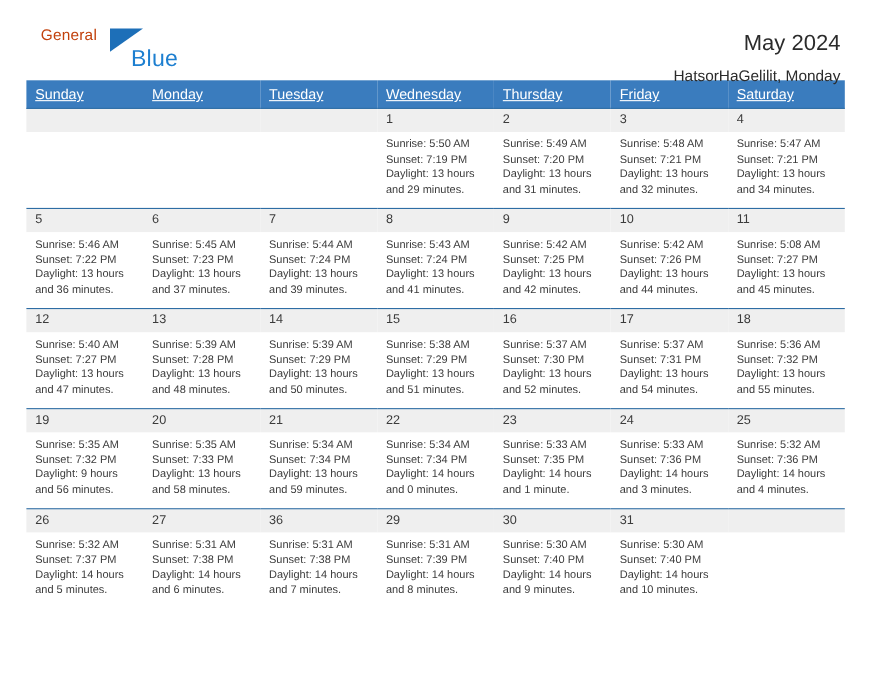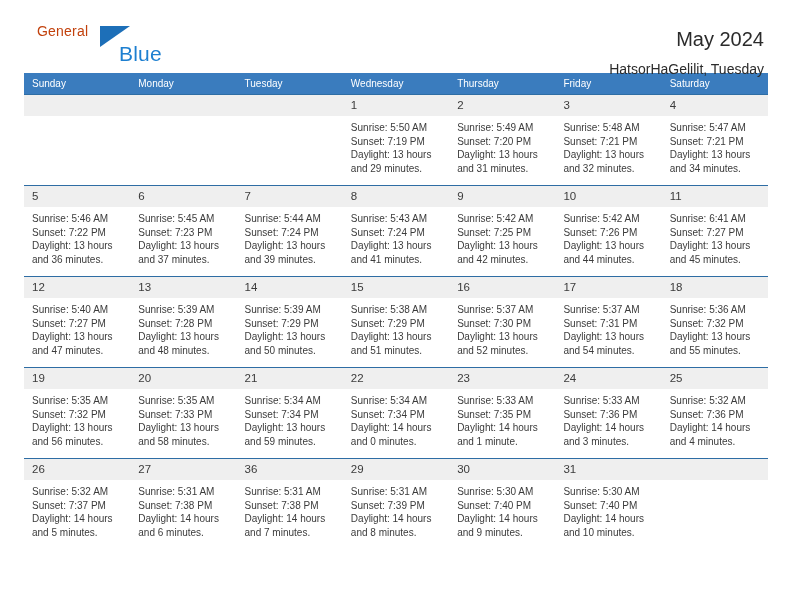--- a/index.html
+++ b/index.html
@@ -84,25 +84,26 @@
   
   .calendar {
     width: 744px;
     border-collapse: collapse;
     table-layout: fixed;
   }
   .calendar th {
     background: #3a7cbe;
     color: #ffffff;
     font-weight: normal;
-    font-size: 10px;
+    font-size: 13px;
     text-align: left;
     padding: 5px 0 5px 8px;
     height: 20px;
     box-sizing: border-box;
+    text-decoration: underline;
   }
   .weekrow td {
     vertical-align: top;
     padding: 0;
     border-top: 1.5px solid #2e6da4;
     height: 91px;
     box-sizing: border-box;
   }
   .daynum {
     background: #efefef;
@@ -137,21 +138,21 @@
   <div class="topbar">
 
     <div class="logo">
       <span class="logo-general">General</span>
       <span class="logo-tri"></span>
       <span class="logo-blue">Blue</span>
     </div>
 
     <div class="titles">
       <div class="month-title">May 2024</div>
-      <div class="location">HatsorHaGelilit, Tuesday</div>
+      <div class="location">HatsorHaGelilit, Monday</div>
     </div>
 
   </div>
 
   <table class="calendar">
     <thead>
       <tr id="weekday-row">
           <th>Sunday</th>
           <th>Monday</th>
           <th>Tuesday</th>
@@ -250,21 +251,21 @@
             <div class="daynum">10</div>
             <div class="cellbody">
               <div>Sunrise: 5:42 AM</div>
               <div>Sunset: 7:26 PM</div>
               <div>Daylight: 13 hours and 44 minutes.</div>
             </div>
           </td>
           <td class="daycell">
             <div class="daynum">11</div>
             <div class="cellbody">
-              <div>Sunrise: 6:41 AM</div>
+              <div>Sunrise: 5:08 AM</div>
               <div>Sunset: 7:27 PM</div>
               <div>Daylight: 13 hours and 45 minutes.</div>
             </div>
           </td>
         </tr>
         <tr class="weekrow">
           <td class="daycell">
             <div class="daynum">12</div>
             <div class="cellbody">
               <div>Sunrise: 5:40 AM</div>
@@ -320,21 +321,21 @@
               <div>Daylight: 13 hours and 55 minutes.</div>
             </div>
           </td>
         </tr>
         <tr class="weekrow">
           <td class="daycell">
             <div class="daynum">19</div>
             <div class="cellbody">
               <div>Sunrise: 5:35 AM</div>
               <div>Sunset: 7:32 PM</div>
-              <div>Daylight: 13 hours and 56 minutes.</div>
+              <div>Daylight: 9 hours and 56 minutes.</div>
             </div>
           </td>
           <td class="daycell">
             <div class="daynum">20</div>
             <div class="cellbody">
               <div>Sunrise: 5:35 AM</div>
               <div>Sunset: 7:33 PM</div>
               <div>Daylight: 13 hours and 58 minutes.</div>
             </div>
           </td>

